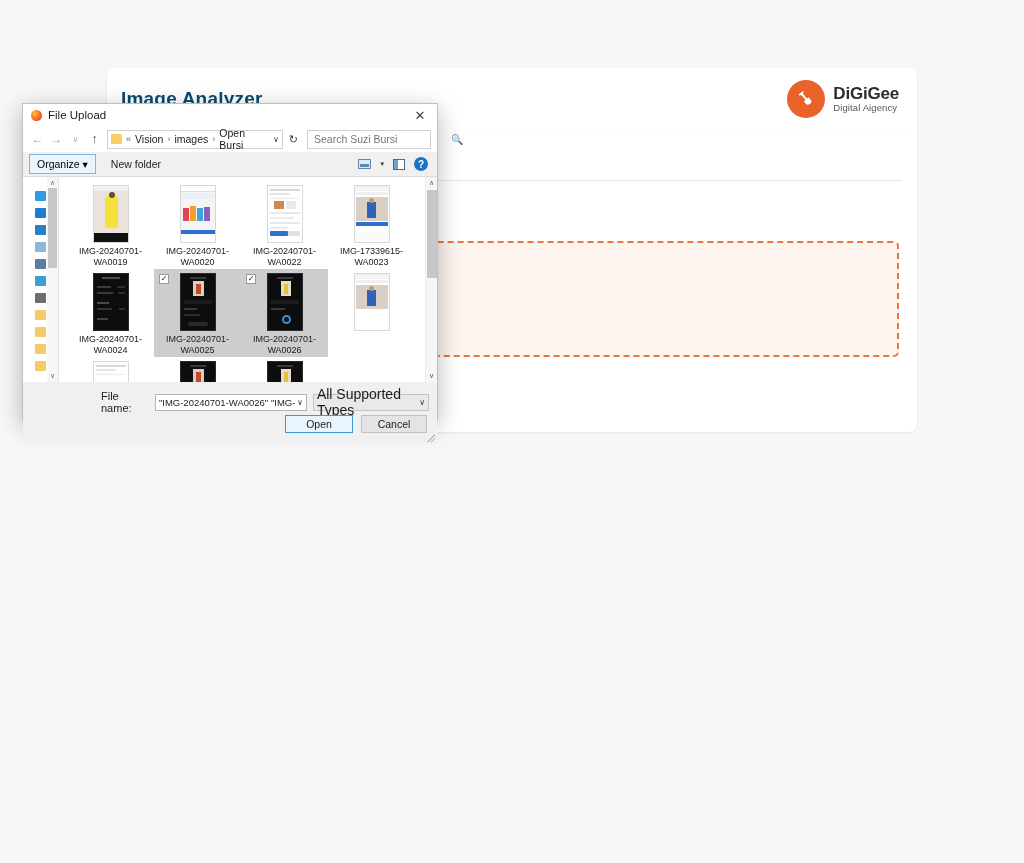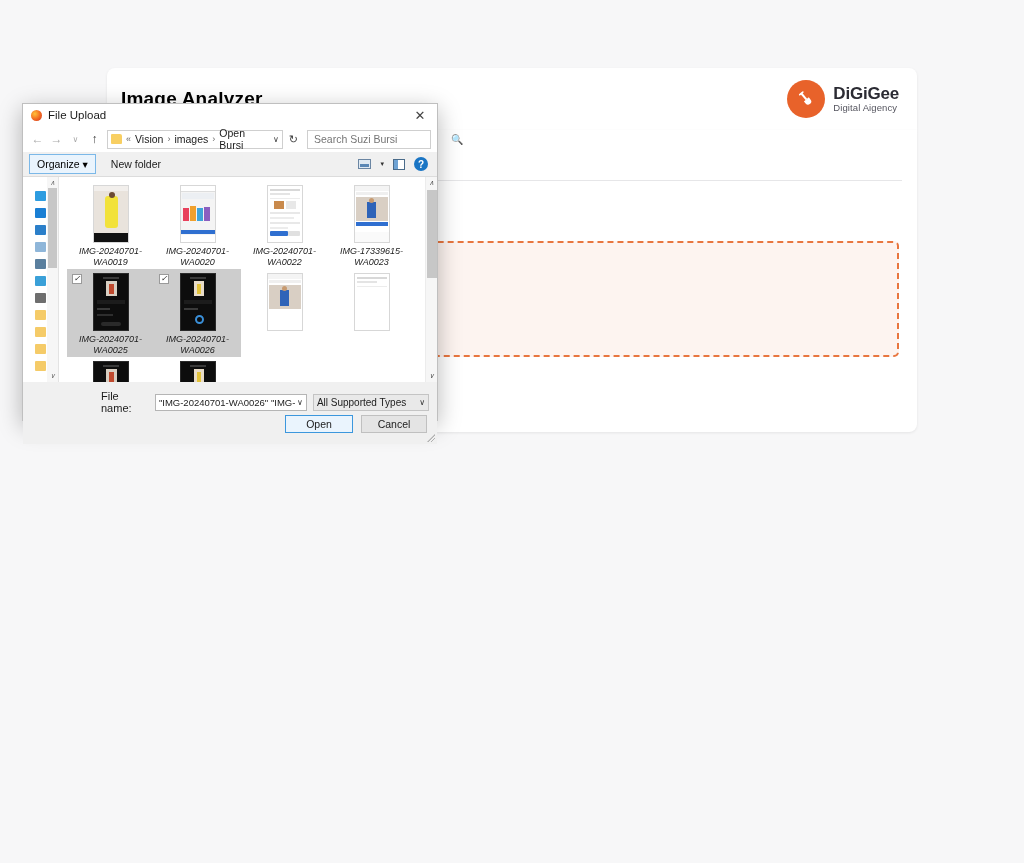--- a/index.html
+++ b/index.html
@@ -14,21 +14,21 @@
   
   #app-page { position: absolute; inset: 0; background: #f7f7f8; }
 
   #app-header-card {
     position: absolute; left: 107px; top: 68px; width: 810px; height: 62px;
     background: #ffffff; border-radius: 8px 8px 0 0;
     box-shadow: 0 1px 3px rgba(0,0,0,0.08);
   }
   #app-title {
     position: absolute; left: 14px; top: 20px;
-    font-size: 19px; font-weight: bold; color: #000000;
+    font-size: 19px; font-weight: bold; color: #0c4a6e;
     letter-spacing: .2px; white-space: nowrap;
   }
   #brand-logo {
     position: absolute; right: 18px; top: 12px;
     display: flex; align-items: center; gap: 8px;
   }
   #brand-mark {
     width: 38px; height: 38px; border-radius: 50%;
     background: #e8622a; display: flex; align-items: center; justify-content: center;
   }
@@ -126,21 +126,21 @@
   #view-icon:after { content:""; position:absolute; left:1px; right:1px; bottom:1px; height:3px; background:#5a87b5; }
   #view-caret { font-size: 7px; color: #333; }
   #pane-icon { width: 12px; height: 11px; border: 1px solid #4a6b8a; background: #fff; position: relative; }
   #pane-icon:after { content:""; position:absolute; left:0; top:0; bottom:0; width:4px; background:#6fa3d4; }
   #help-icon {
     width: 14px; height: 14px; border-radius: 50%; background: #1a75c4; color: #fff;
     font-size: 10px; font-weight: bold; display: flex; align-items: center; justify-content: center;
     cursor: pointer;
   }
 
-  #dlg-body { display: flex; height: 205px; background: #fff; font-style: italic; }
+  #dlg-body { display: flex; height: 205px; background: #fff; }
 
   #nav-pane {
     width: 36px; background: #fff; border-right: 1px solid #e3e3e3;
     position: relative; overflow: hidden;
   }
   #nav-list { padding-top: 14px; display: flex; flex-direction: column; gap: 7px; align-items: center; }
   .nav-ico { width: 11px; height: 10px; border-radius: 1px; }
   #nav-scroll {
     position: absolute; right: 0; top: 0; bottom: 0; width: 11px; background: #f6f6f6;
     display: flex; flex-direction: column; align-items: center; justify-content: space-between;
@@ -193,21 +193,21 @@
     display: flex; align-items: center; padding: 0 3px;
   }
   #filename-value {
     flex: 1; font-size: 9.5px; color: #1b1b1b; white-space: nowrap; overflow: hidden;
   }
   .fld-caret { font-size: 8px; color: #333; padding-left: 2px; }
   #filetype-field {
     width: 124px; height: 17px; background: #e9e9e9; border: 1px solid #c4c4c4;
     display: flex; align-items: center; padding: 0 3px;
   }
-  #filetype-value { flex: 1; font-size: 10px; color: #1b1b1b; }
+  #filetype-value { flex: 1; font-size: 14px; color: #1b1b1b; }
   #buttons-row {
     position: absolute; right: 10px; top: 33px; display: flex; gap: 8px;
   }
   #open-btn {
     width: 68px; height: 18px; background: #eaf4fd; border: 1px solid #3c97dd;
     font-size: 10.5px; font-family: inherit; cursor: pointer; color: #1b1b1b;
   }
   #cancel-btn {
     width: 66px; height: 18px; background: #e4e4e4; border: 1px solid #c0c0c0;
     font-size: 10.5px; font-family: inherit; cursor: pointer; color: #1b1b1b;
@@ -370,20 +370,35 @@
         <div style="position:absolute;left:0;right:0;top:0;height:5px;background:#f4f4f4"></div>
         <div style="position:absolute;left:1px;top:6px;right:1px;height:3px;background:#efefef"></div>
         <div style="position:absolute;left:1px;top:11px;right:1px;height:24px;background:#d9cfc4"></div>
         <div style="position:absolute;left:12px;top:16px;width:9px;height:16px;background:#2e63b8"></div>
         <div style="position:absolute;left:14px;top:12px;width:5px;height:5px;border-radius:50%;background:#c79a70"></div>
         <div style="position:absolute;left:1px;top:36px;right:1px;height:4px;background:#2f6fd0"></div>
         <div style="position:absolute;left:0;right:0;bottom:0;height:10px;background:#fafafa"></div>
             </div>
             <div class="file-name">IMG-17339615-WA0023</div>
           </div>
+          <div class="file-cell">
+            <div class="thumb thumb-dark">
+              <div style="position:absolute;inset:0;background:#0d0d0d"></div>
+        <div style="position:absolute;left:8px;top:3px;right:8px;height:2px;background:#4a4a4a"></div>
+        <div style="position:absolute;left:3px;top:12px;width:14px;height:2px;background:#3a3a3a"></div>
+        <div style="position:absolute;right:3px;top:12px;width:8px;height:2px;background:#2e2e2e"></div>
+        <div style="position:absolute;left:3px;top:18px;width:16px;height:2px;background:#3a3a3a"></div>
+        <div style="position:absolute;right:3px;top:18px;width:7px;height:2px;background:#2e2e2e"></div>
+        <div style="position:absolute;left:3px;top:28px;width:12px;height:2px;background:#4a4a4a"></div>
+        <div style="position:absolute;left:3px;top:34px;width:15px;height:2px;background:#333"></div>
+        <div style="position:absolute;right:3px;top:34px;width:6px;height:2px;background:#2e2e2e"></div>
+        <div style="position:absolute;left:3px;top:44px;width:11px;height:2px;background:#444"></div>
+            </div>
+            <div class="file-name">IMG-20240701-WA0024</div>
+          </div>
           <div class="file-cell selected">
             <span class="sel-check">✓</span>
             <div class="thumb thumb-dark">
               <div style="position:absolute;inset:0;background:#0d0d0d"></div>
         <div style="position:absolute;left:9px;top:3px;right:9px;height:2px;background:#3a3a3a"></div>
         <div style="position:absolute;left:12px;top:7px;width:11px;height:15px;background:#d8cfc2"></div>
         <div style="position:absolute;left:15px;top:10px;width:5px;height:10px;background:#c04a2e"></div>
         <div style="position:absolute;left:3px;top:26px;right:3px;height:4px;background:#1c1c1c"></div>
         <div style="position:absolute;left:3px;top:34px;width:13px;height:2px;background:#3a3a3a"></div>
         <div style="position:absolute;left:3px;top:40px;width:16px;height:2px;background:#2e2e2e"></div>

